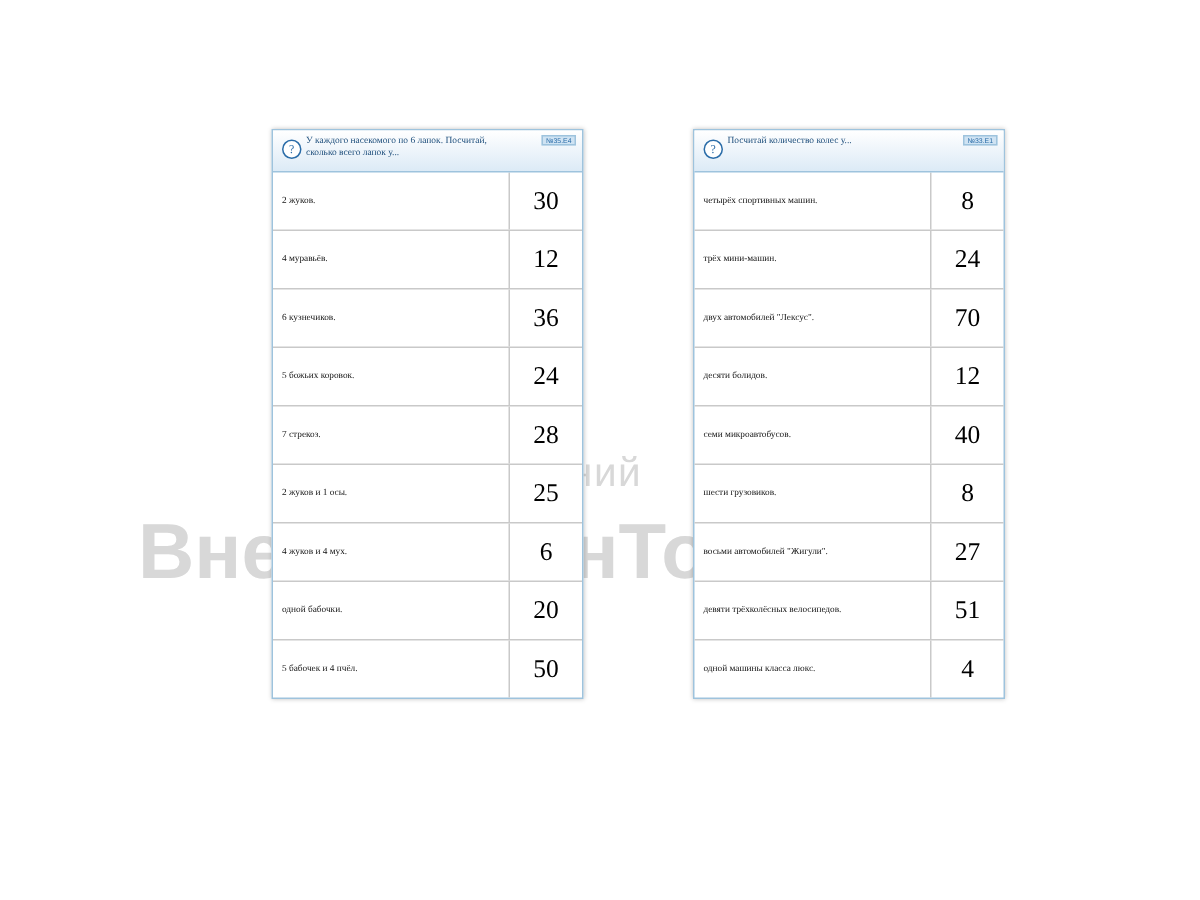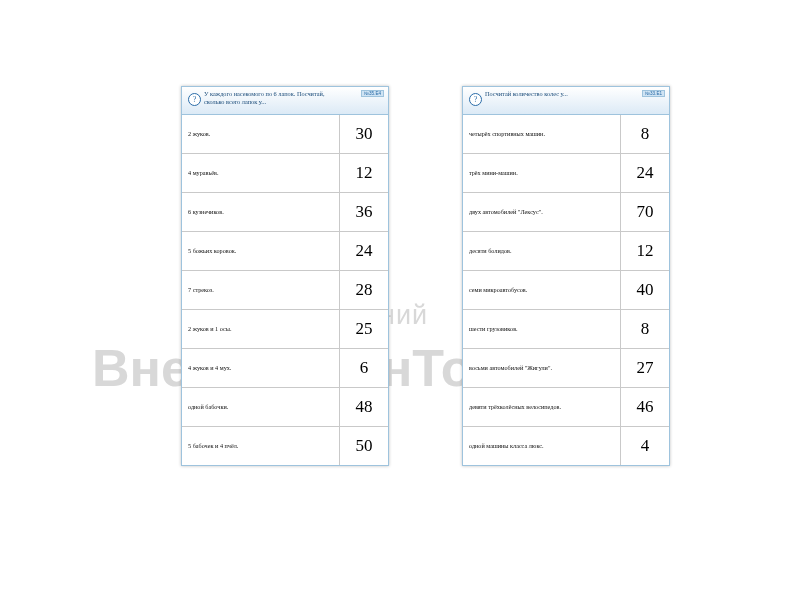--- a/index.html
+++ b/index.html
@@ -196,21 +196,21 @@
     <div class="row">
         <div class="row-label">2 жуков и 1 осы.</div>
         <div class="row-value">25</div>
       </div>
     <div class="row">
         <div class="row-label">4 жуков и 4 мух.</div>
         <div class="row-value">6</div>
       </div>
     <div class="row">
         <div class="row-label">одной бабочки.</div>
-        <div class="row-value">48</div>
+        <div class="row-value">20</div>
       </div>
     <div class="row">
         <div class="row-label">5 бабочек и 4 пчёл.</div>
         <div class="row-value">50</div>
       </div>
   </div>
 </div>
 
 <div class="card" id="card-right">
   <div class="card-header">
@@ -242,20 +242,20 @@
     <div class="row">
         <div class="row-label">шести грузовиков.</div>
         <div class="row-value">8</div>
       </div>
     <div class="row">
         <div class="row-label">восьми автомобилей "Жигули".</div>
         <div class="row-value">27</div>
       </div>
     <div class="row">
         <div class="row-label">девяти трёхколёсных велосипедов.</div>
-        <div class="row-value">46</div>
+        <div class="row-value">51</div>
       </div>
     <div class="row">
         <div class="row-label">одной машины класса люкс.</div>
         <div class="row-value">4</div>
       </div>
   </div>
 </div>
 
 </body></html>

